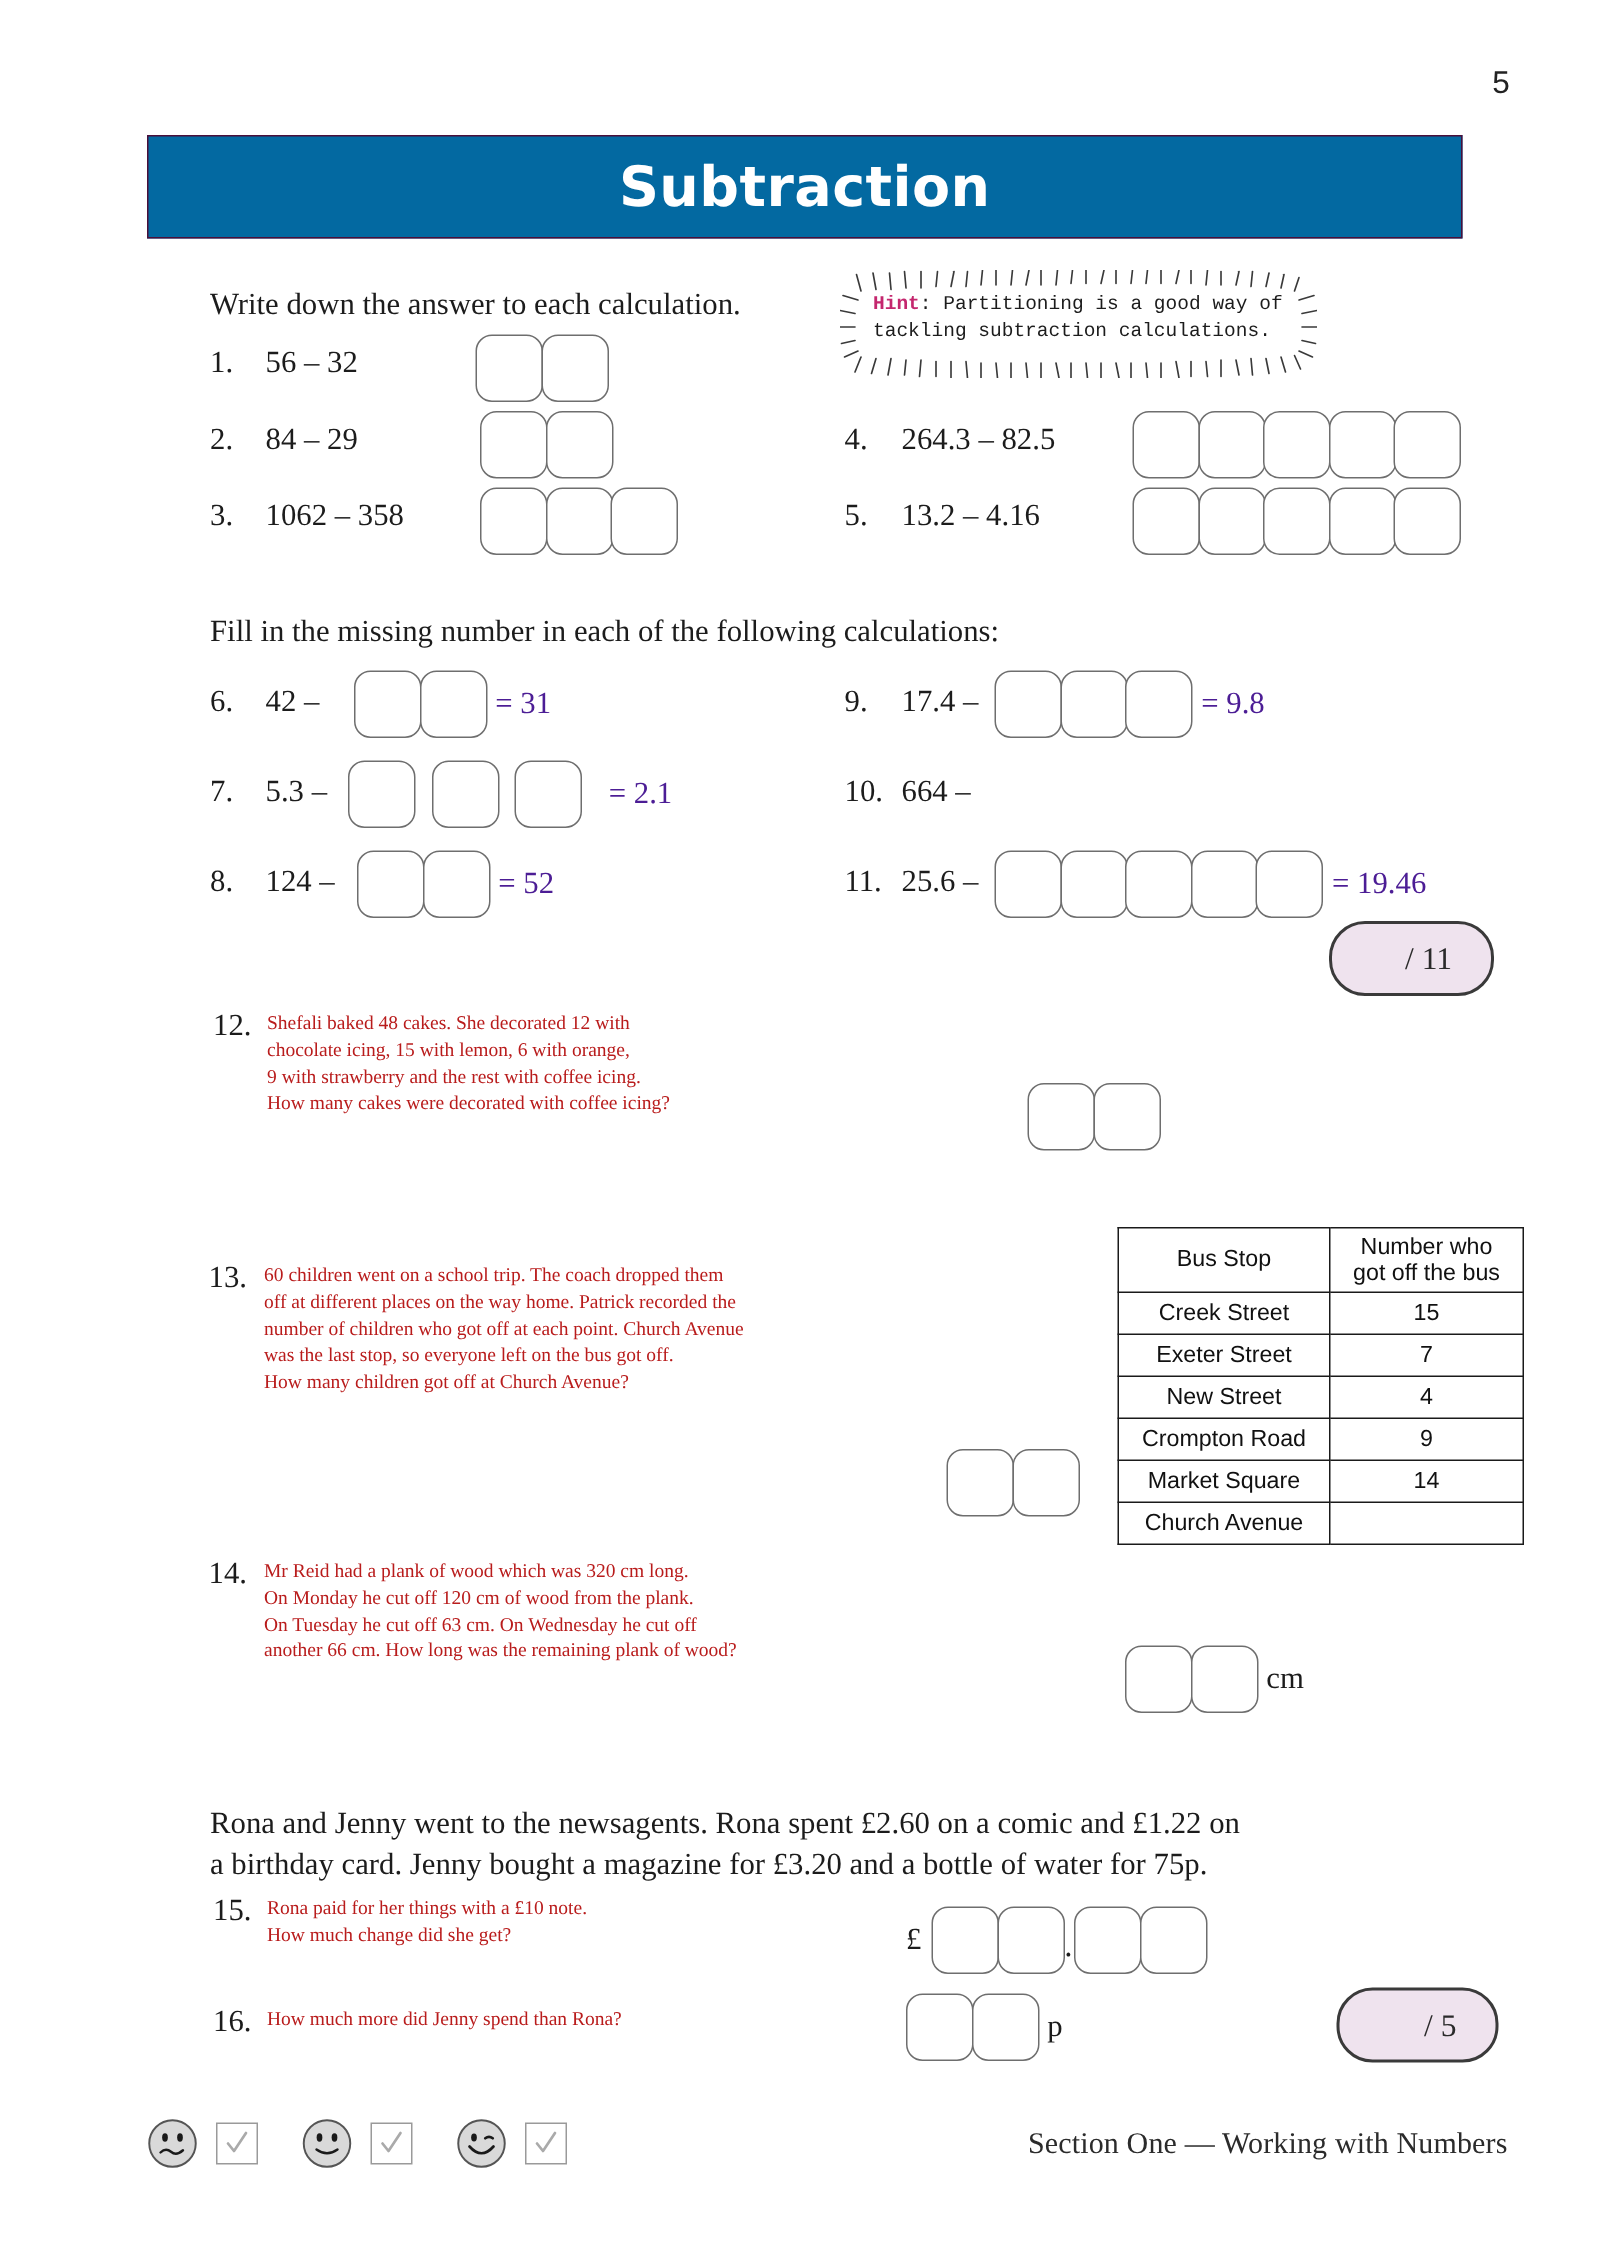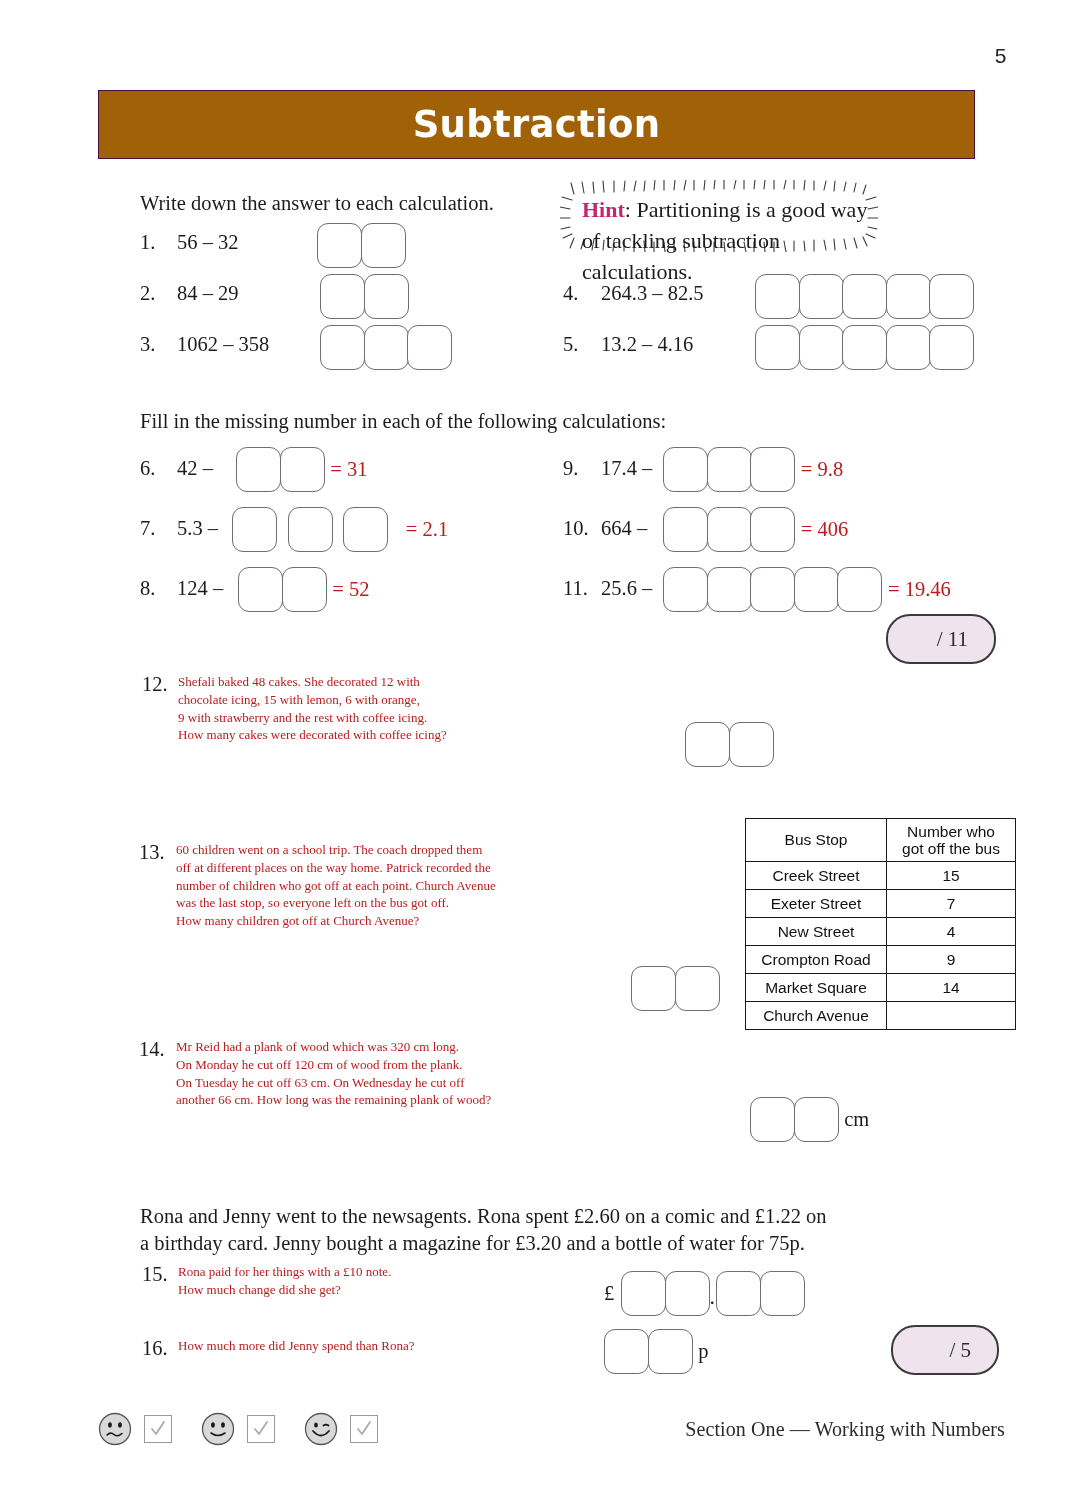--- a/index.html
+++ b/index.html
@@ -27,21 +27,21 @@
     letter-spacing: .5px;
   }
 
   
   .banner {
     position: absolute;
     left: 98px;
     top: 90px;
     width: 877px;
     height: 69px;
-    background: #a16207;
+    background: #0369a1;
     border: 1.5px solid #4a0f3a;
     box-sizing: border-box;
     display: flex;
     align-items: center;
     justify-content: center;
   }
   .banner-title {
     color: #ffffff;
     font-family: "DejaVu Sans", sans-serif;
     font-weight: bold;
@@ -107,41 +107,41 @@
     color: #1c1c1c;
   }
   .prefix {
     font-size: 20.5px;
     margin-right: 7px;
     color: #1c1c1c;
   }
   .eq {
     font-size: 20.5px;
     margin-left: 7px;
-    color: #b91c1c;
+    color: #4c1d95;
     white-space: nowrap;
     font-family: Liberation Serif, serif;
   }
 
   
   .hint {
     position: absolute;
     left: 560px;
     top: 180px;
     width: 318px;
     height: 72px;
   }
   .hint svg { position: absolute; left: 0; top: 0; }
   .hint-text {
     position: absolute;
     left: 22px;
     top: 14px;
     width: 286px;
-    font-family: Liberation Serif, serif;
-    font-size: 22px;
+    font-family: Liberation Mono, monospace;
+    font-size: 13px;
     line-height: 1.42;
     color: #1c1c1c;
   }
   .hint-label {
     color: #C4276E;
     font-weight: bold;
   }
 
   
   .score-pill {
@@ -376,26 +376,20 @@
   <div class="expr" style="left:601px; top:457px;text-align:right;">17.4 –</div>
   <div class="boxes" style="left:663px; top:447px;">
     <div class="abox"></div>
     <div class="abox"></div>
     <div class="abox"></div>
     <span class="eq">= 9.8</span>
   </div>
 
   <div class="qnum" style="left:563px; top:517px;">10.</div>
   <div class="expr" style="left:601px; top:517px;">664 –</div>
-  <div class="boxes" style="left:663px; top:507px;">
-    <div class="abox"></div>
-    <div class="abox"></div>
-    <div class="abox"></div>
-    <span class="eq">= 406</span>
-  </div>
 
   <div class="qnum" style="left:563px; top:577px;">11.</div>
   <div class="expr" style="left:601px; top:577px;">25.6 –</div>
   <div class="boxes" style="left:663px; top:567px;">
     <div class="abox"></div>
     <div class="abox"></div>
     <div class="abox"></div>
     <div class="abox"></div>
     <div class="abox"></div>
     <span class="eq">= 19.46</span>

